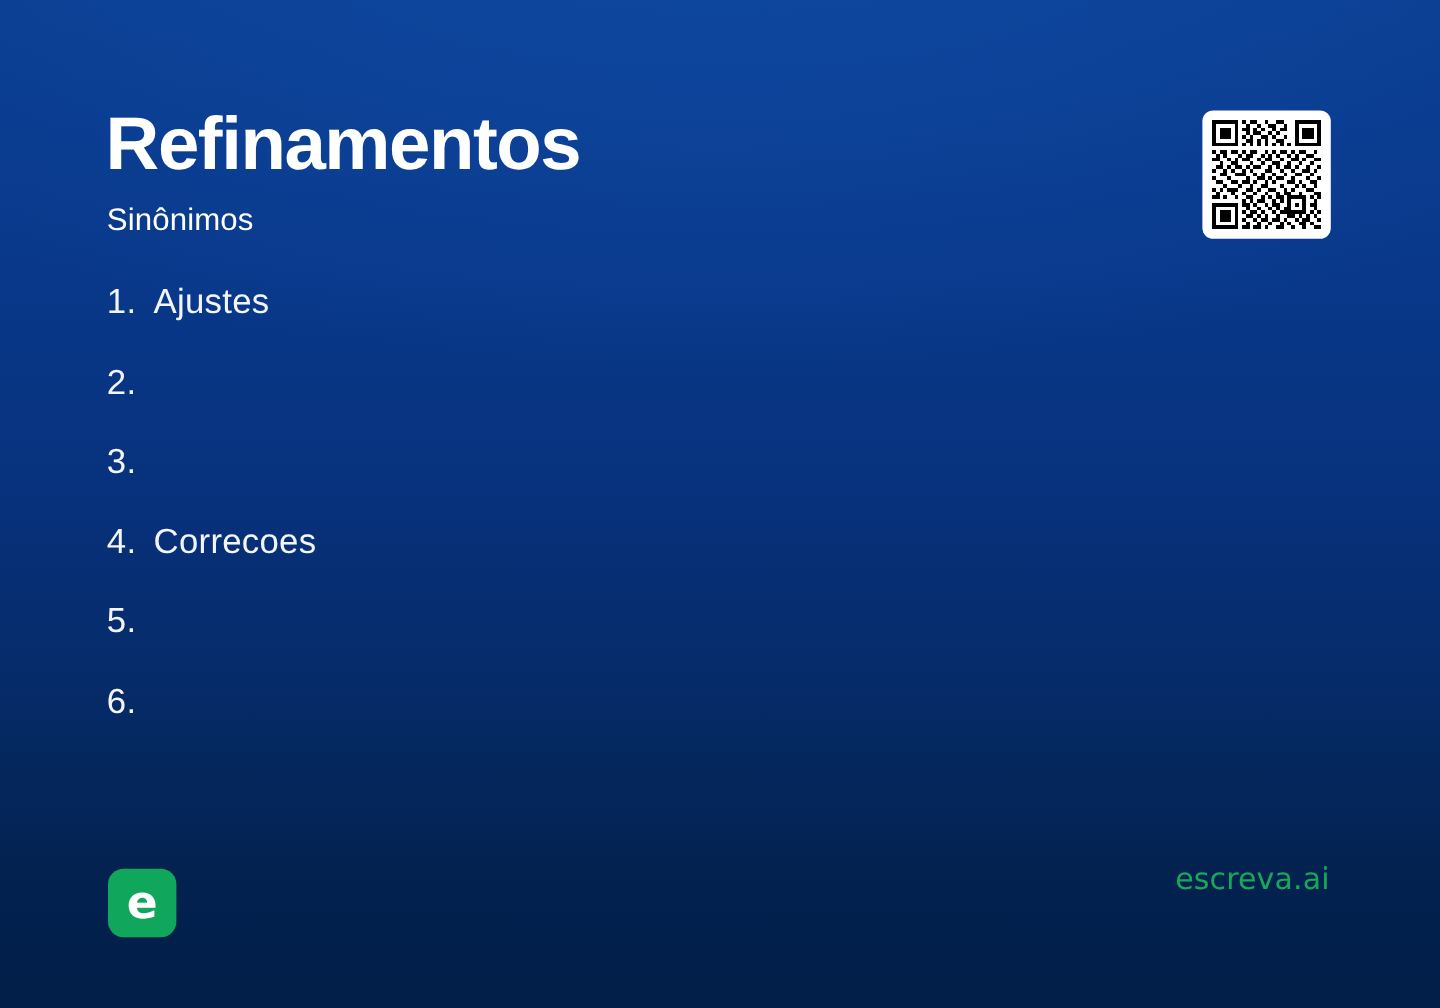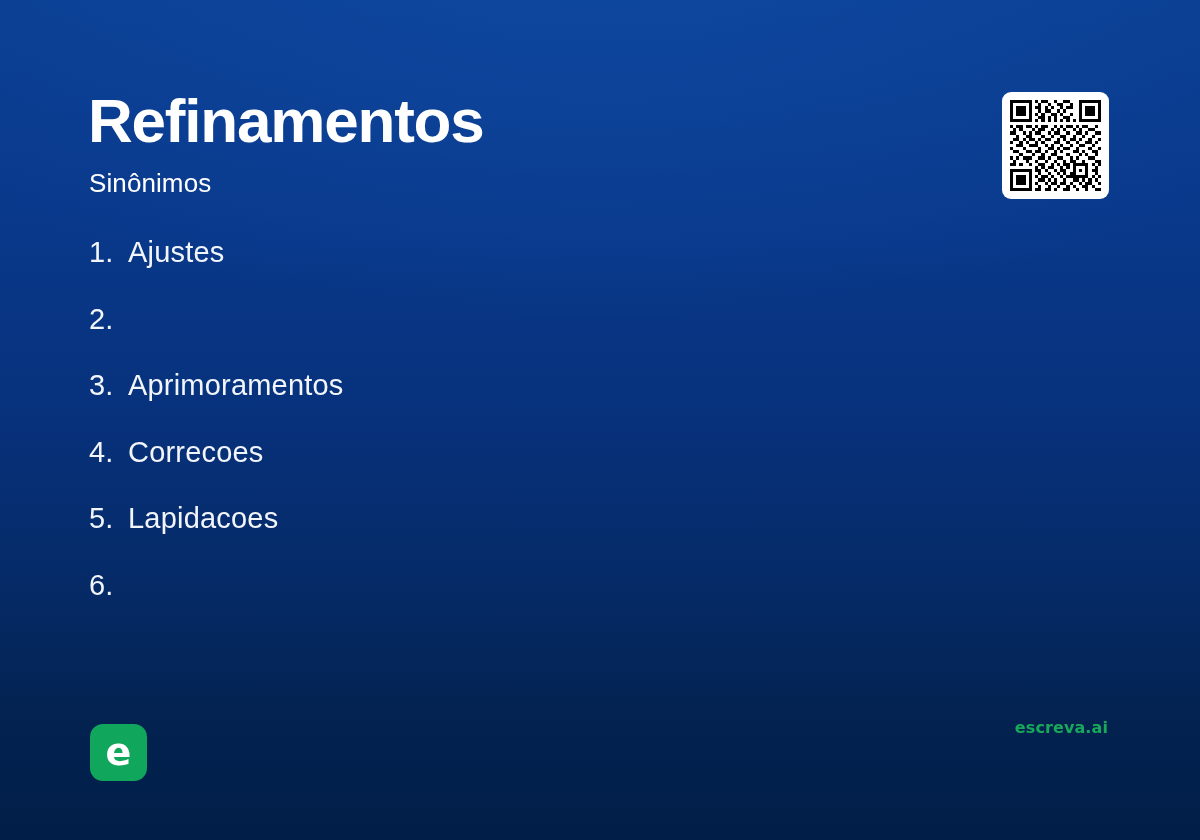--- a/index.html
+++ b/index.html
@@ -136,22 +136,22 @@
     color:#ffffff;
     letter-spacing:-1px;
     line-height:1.02;
     display:block;
     font-family:"DejaVu Sans", sans-serif;
   }
   .wordmark-dot {
     color:#17a85a;
   }
   .wordmark-sub {
-    font-size:16px;
-    font-weight:bold;
+    font-size:25px;
+    font-weight:normal;
     color:#17a85a;
     letter-spacing:0.1px;
     line-height:1.05;
     display:block;
     margin-top:-2px;
     font-family:"DejaVu Sans", sans-serif;
   }
 </style>
 </head>
 <body>
@@ -165,29 +165,27 @@
   <ul class="syn-list" id="syn-list">
       <li class="syn-item">
         <span class="syn-index">1.</span>
         <span class="syn-label">Ajustes</span>
       </li>
       <li class="syn-item">
         <span class="syn-index">2.</span>
       </li>
       <li class="syn-item">
         <span class="syn-index">3.</span>
-        <span class="syn-label">Aprimoramentos</span>
       </li>
       <li class="syn-item">
         <span class="syn-index">4.</span>
         <span class="syn-label">Correcoes</span>
       </li>
       <li class="syn-item">
         <span class="syn-index">5.</span>
-        <span class="syn-label">Lapidacoes</span>
       </li>
       <li class="syn-item">
         <span class="syn-index">6.</span>
       </li>
     </ul>
 
   <div class="qr-panel">
     <svg class="qr-code" viewBox="0 0 29 29" shape-rendering="crispEdges">
       <rect width="29" height="29" fill="#ffffff"></rect>
       <g fill="#000000">

